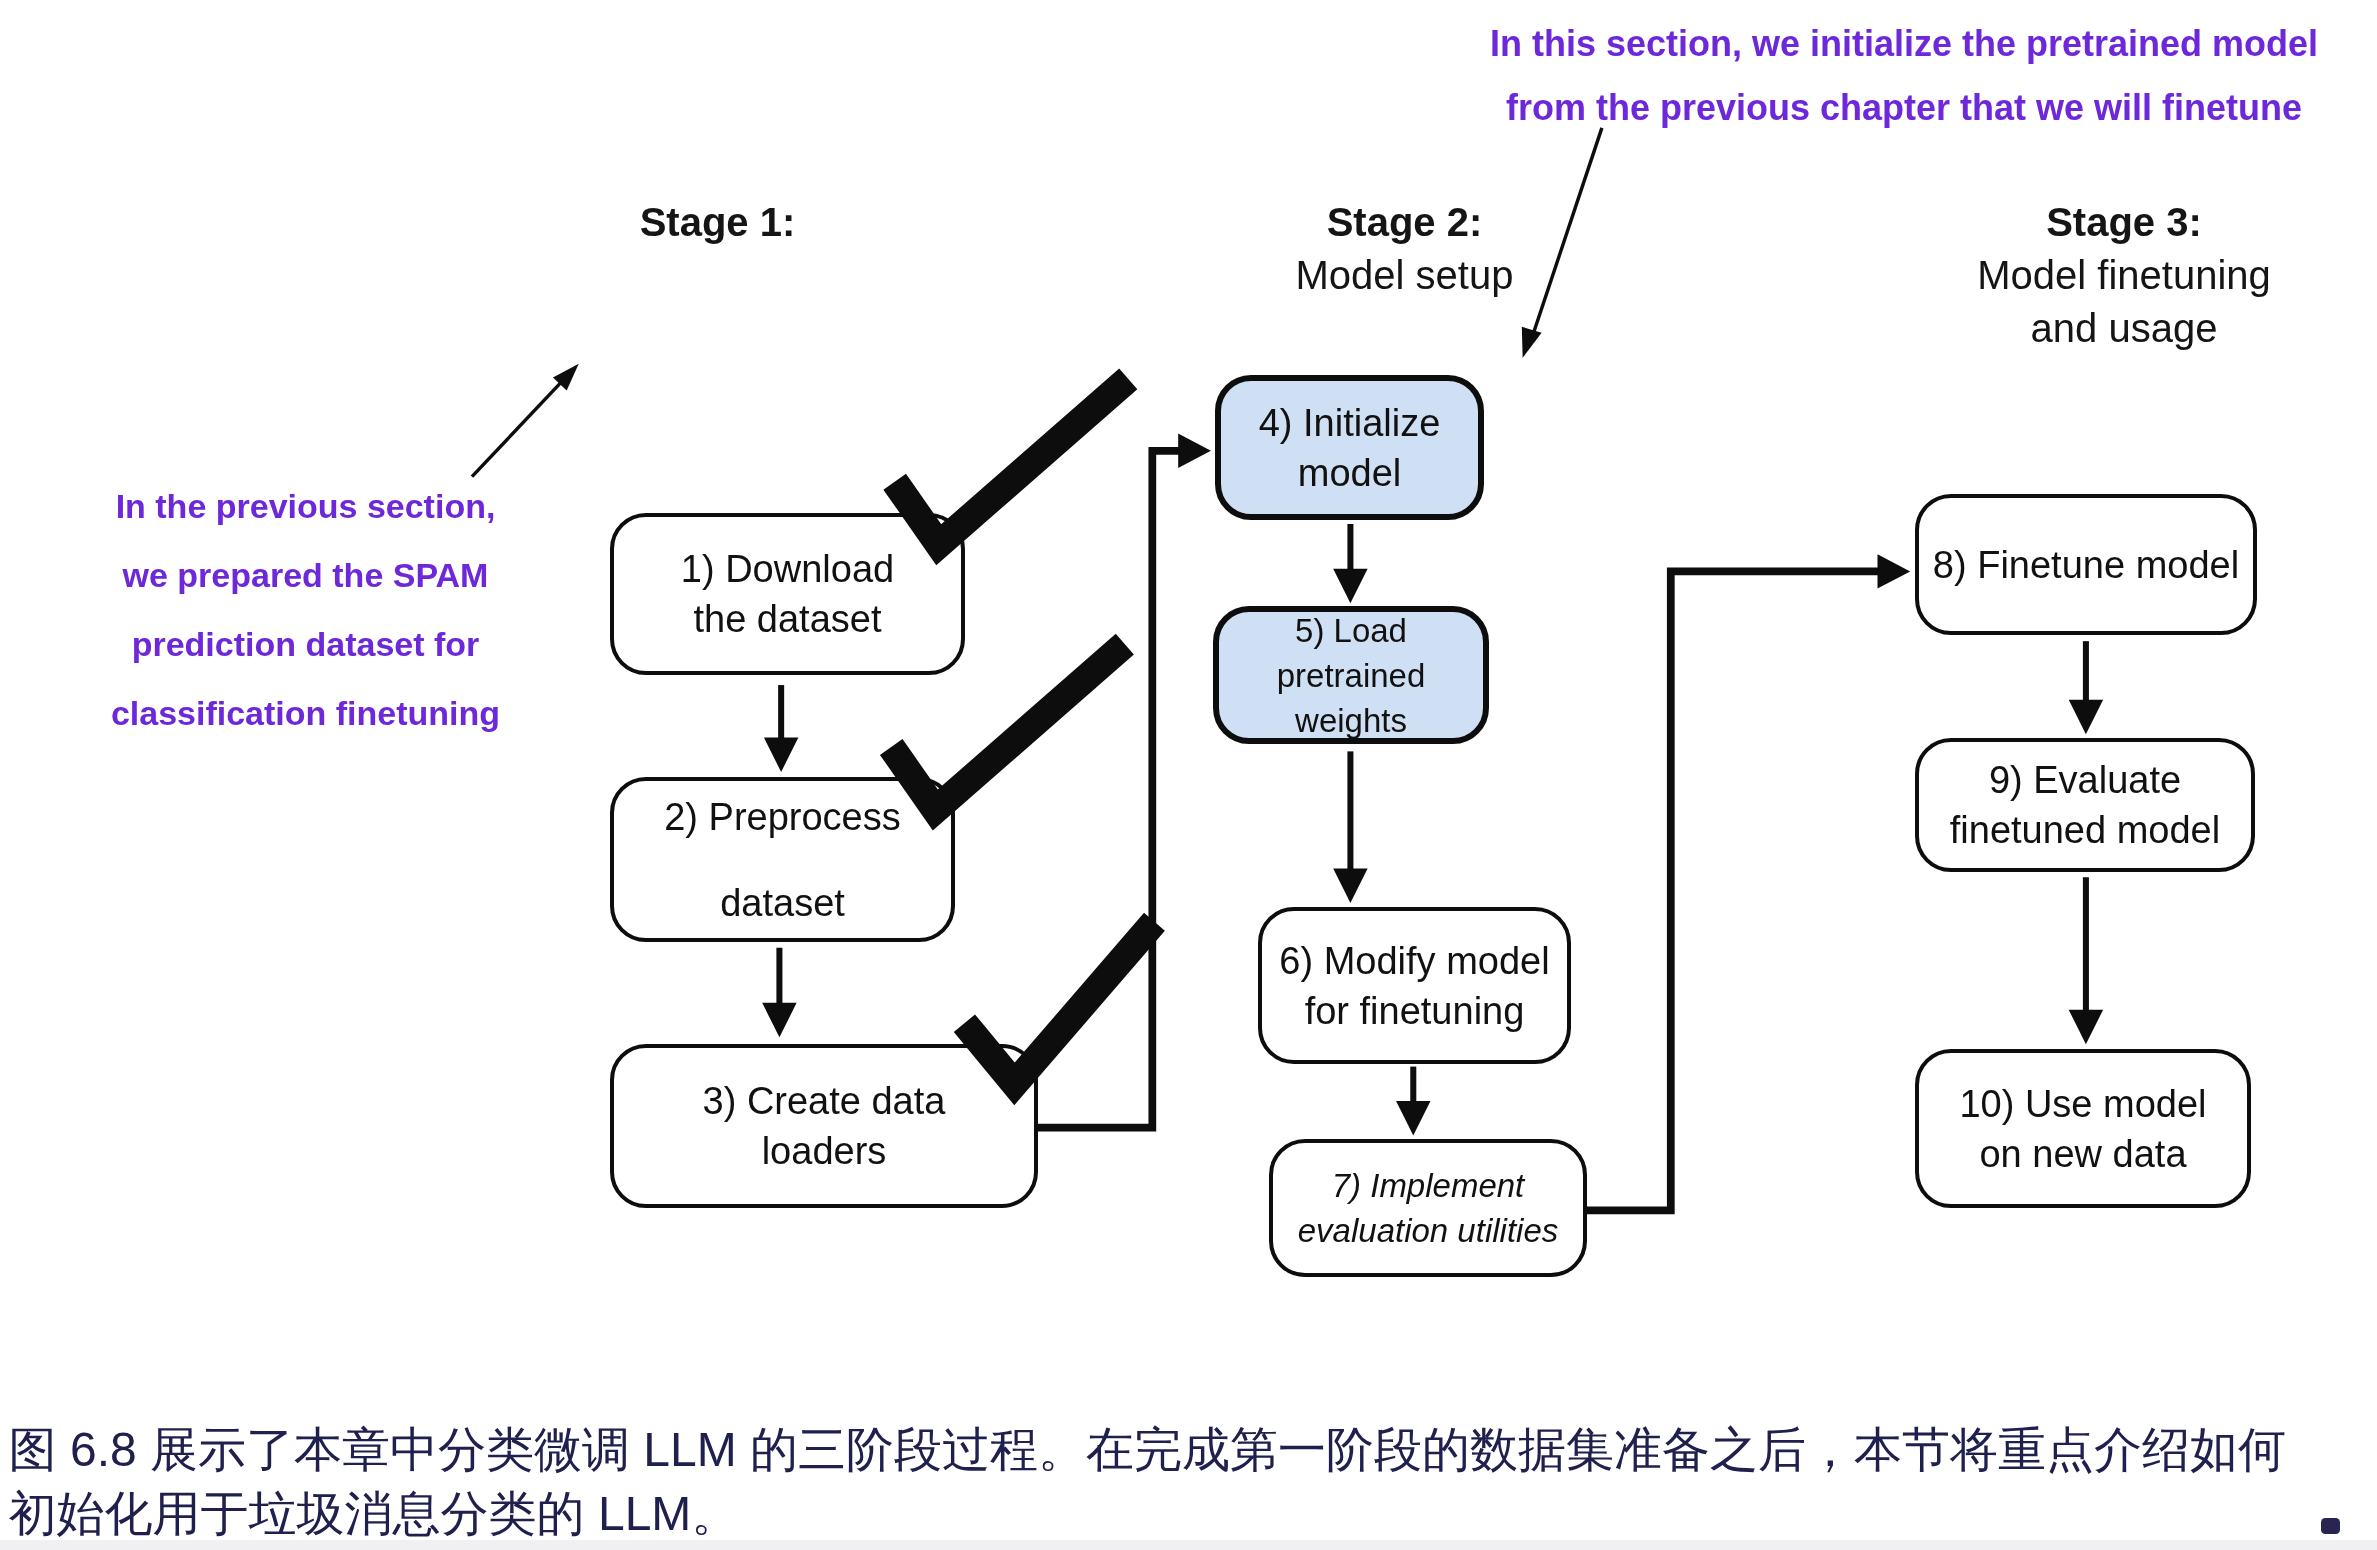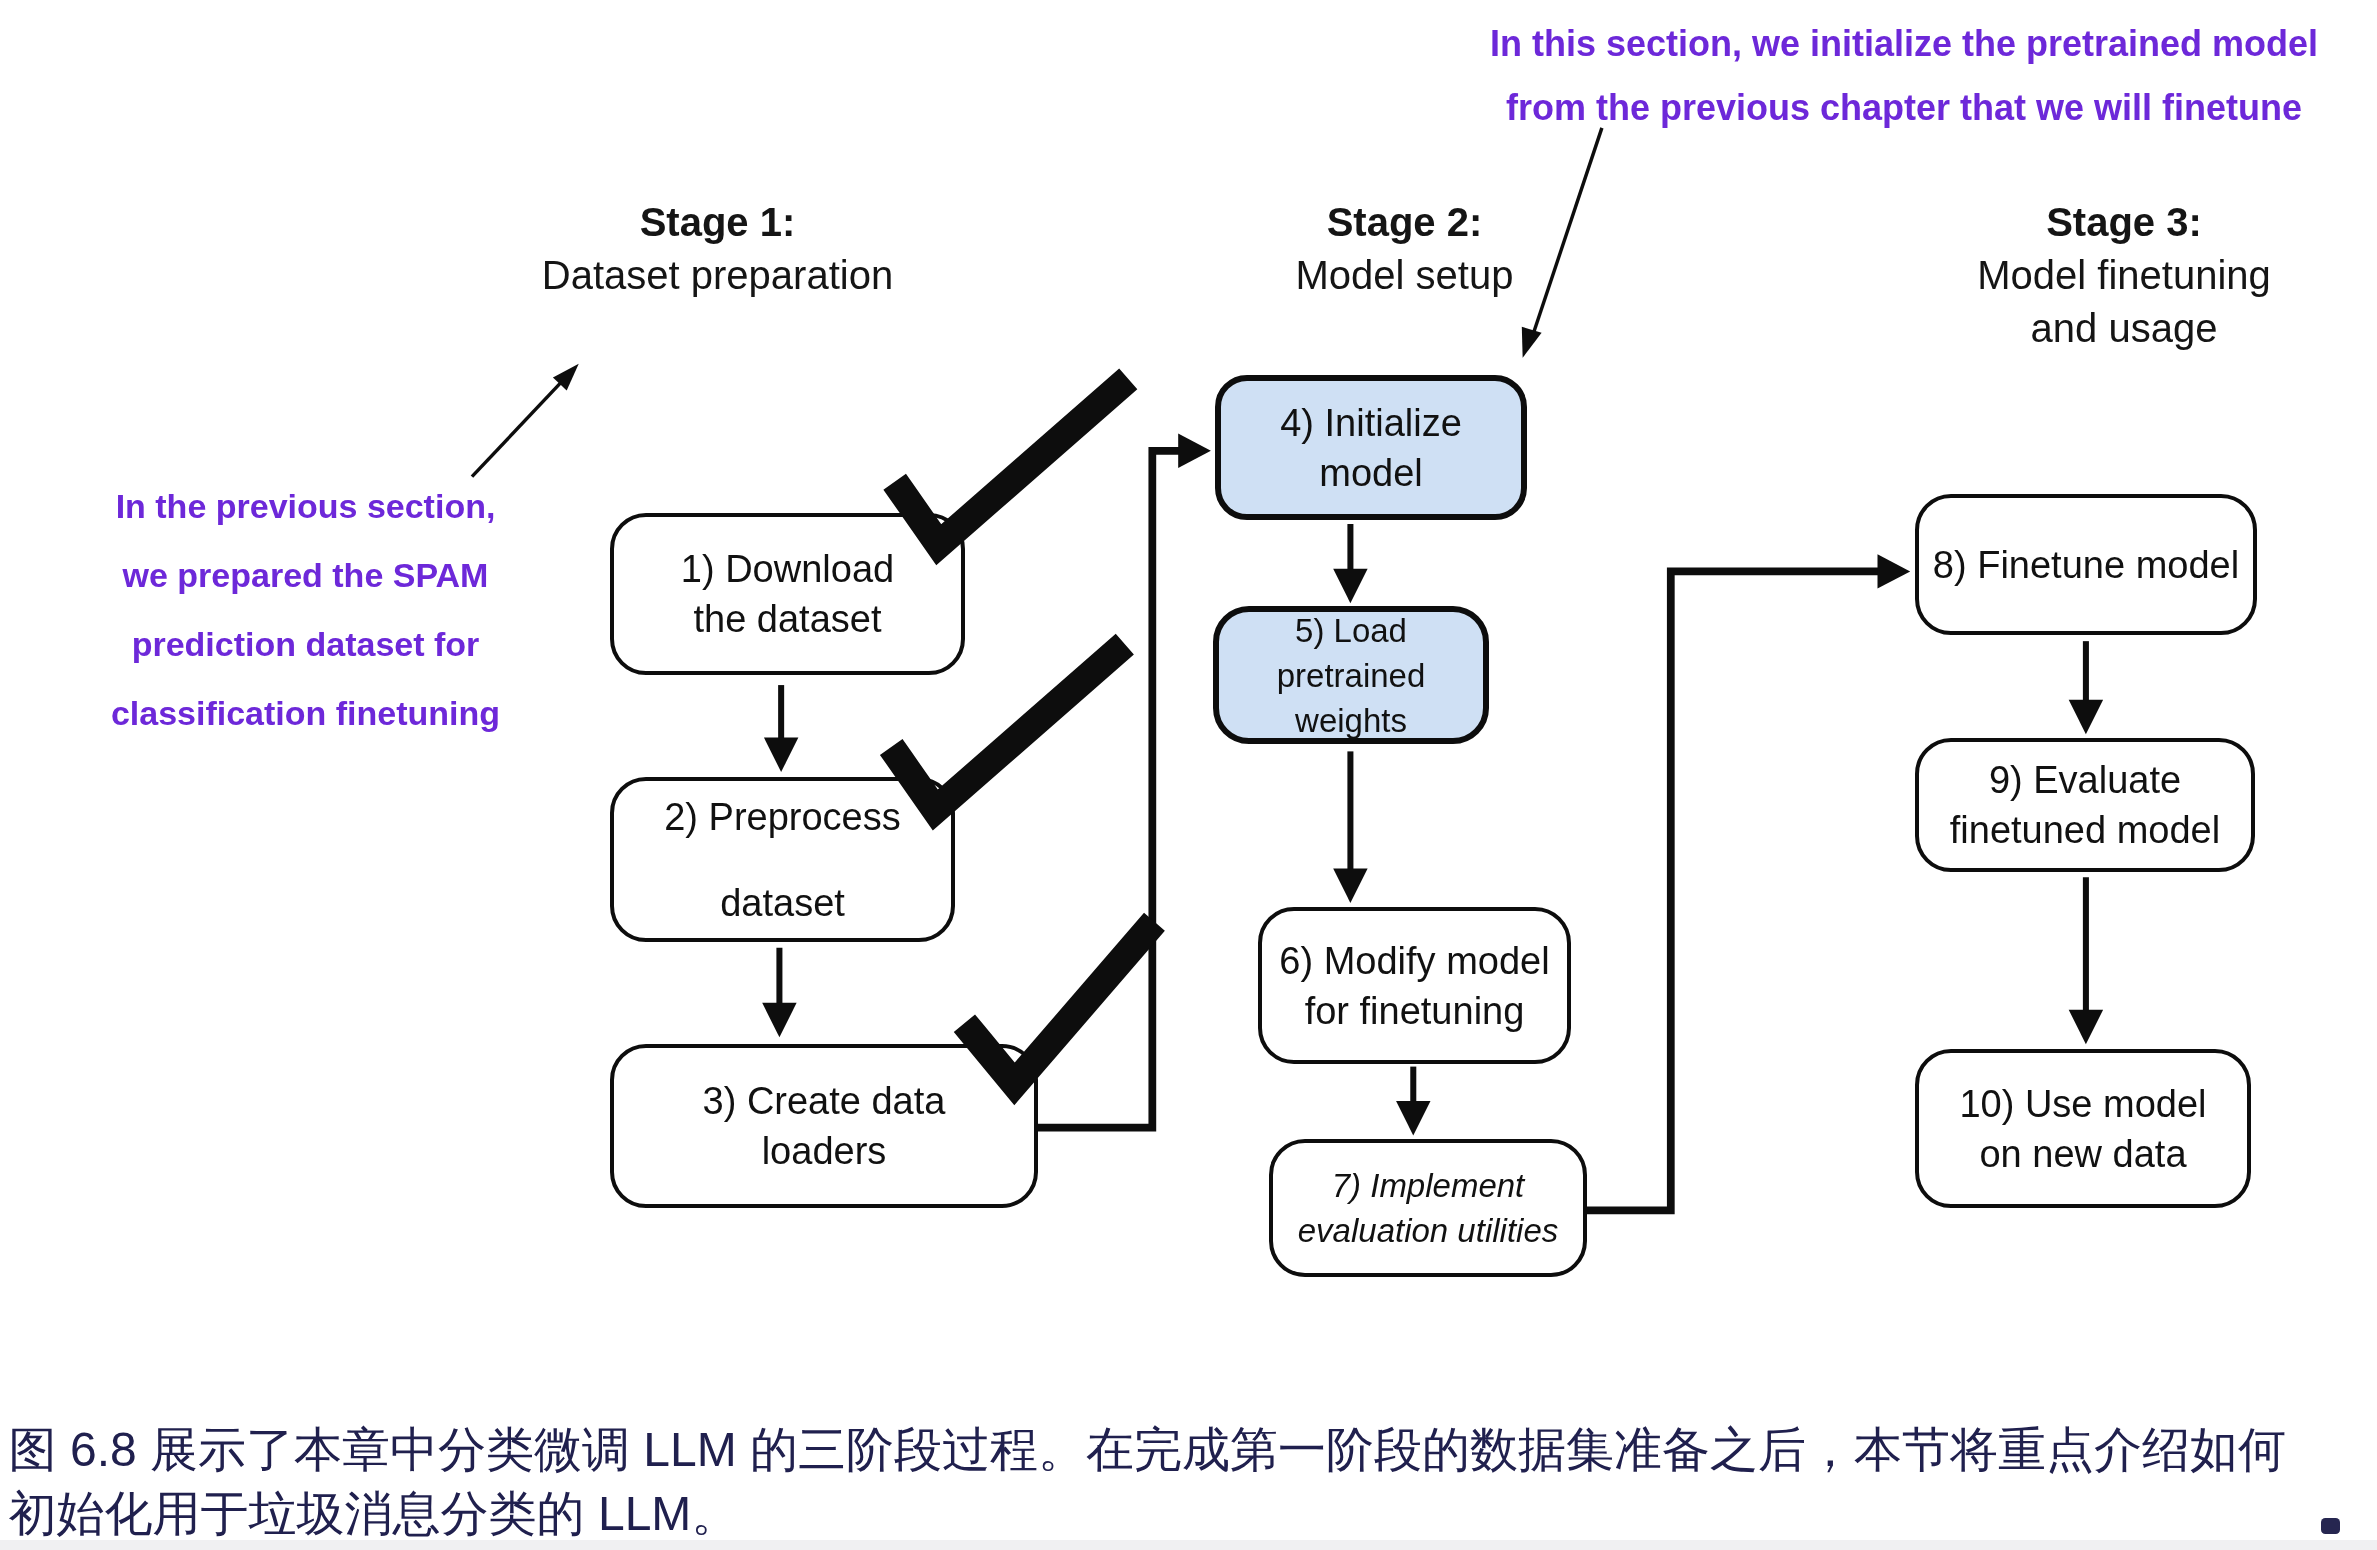--- a/index.html
+++ b/index.html
@@ -22,21 +22,21 @@
   .fbox{
     box-sizing:border-box;border:4.3px solid #0d0d0d;border-radius:36px;background:#ffffff;
     display:flex;flex-direction:column;align-items:center;justify-content:center;
     font-size:38px;line-height:50px;text-align:center;color:#111;z-index:2;
   }
   .fbox.hl{background:#cfe0f4;border-width:6.9px;}
   .fbox.small{font-size:33px;line-height:45px;}
   .b1{left:610px;top:513px;width:355px;height:162px;}
   .b2{left:610px;top:777px;width:345px;height:165px;gap:36px;}
   .b3{left:610px;top:1044px;width:428px;height:164px;}
-  .b4{left:1215px;top:375px;width:312px;height:145px;border-radius:32px;}
+  .b4{left:1215px;top:375px;width:269px;height:145px;}
   .b5{left:1213px;top:606px;width:276px;height:138px;}
   .b6{left:1258px;top:907px;width:313px;height:157px;}
   .b7{left:1269px;top:1139px;width:318px;height:138px;font-style:italic;}
   .b8{left:1915px;top:494px;width:342px;height:141px;}
   .b9{left:1915px;top:738px;width:340px;height:134px;}
   .b10{left:1915px;top:1049px;width:336px;height:159px;}
   
   .caption{left:8.6px;top:1418px;width:2362px;font-size:48px;line-height:64px;color:#20204e;}
   .bottom-band{left:0;top:1540px;width:2377px;height:10.3px;background:#f0f0f2;}
   .cursor-blob{left:2321px;top:1518px;width:19px;height:15.5px;background:#262650;border-radius:4.3px;}
@@ -55,21 +55,20 @@
 
   <div class="abs note note-left">
     <div>In the previous section,</div>
     <div>we prepared the SPAM</div>
     <div>prediction dataset for</div>
     <div>classification finetuning</div>
   </div>
 
   <div class="abs stage-h sh1">
     <div class="t">Stage 1:</div>
-    <div>Dataset preparation</div>
   </div>
   <div class="abs stage-h sh2">
     <div class="t">Stage 2:</div>
     <div>Model setup</div>
   </div>
   <div class="abs stage-h sh3">
     <div class="t">Stage 3:</div>
     <div>Model finetuning</div>
     <div>and usage</div>
   </div>

